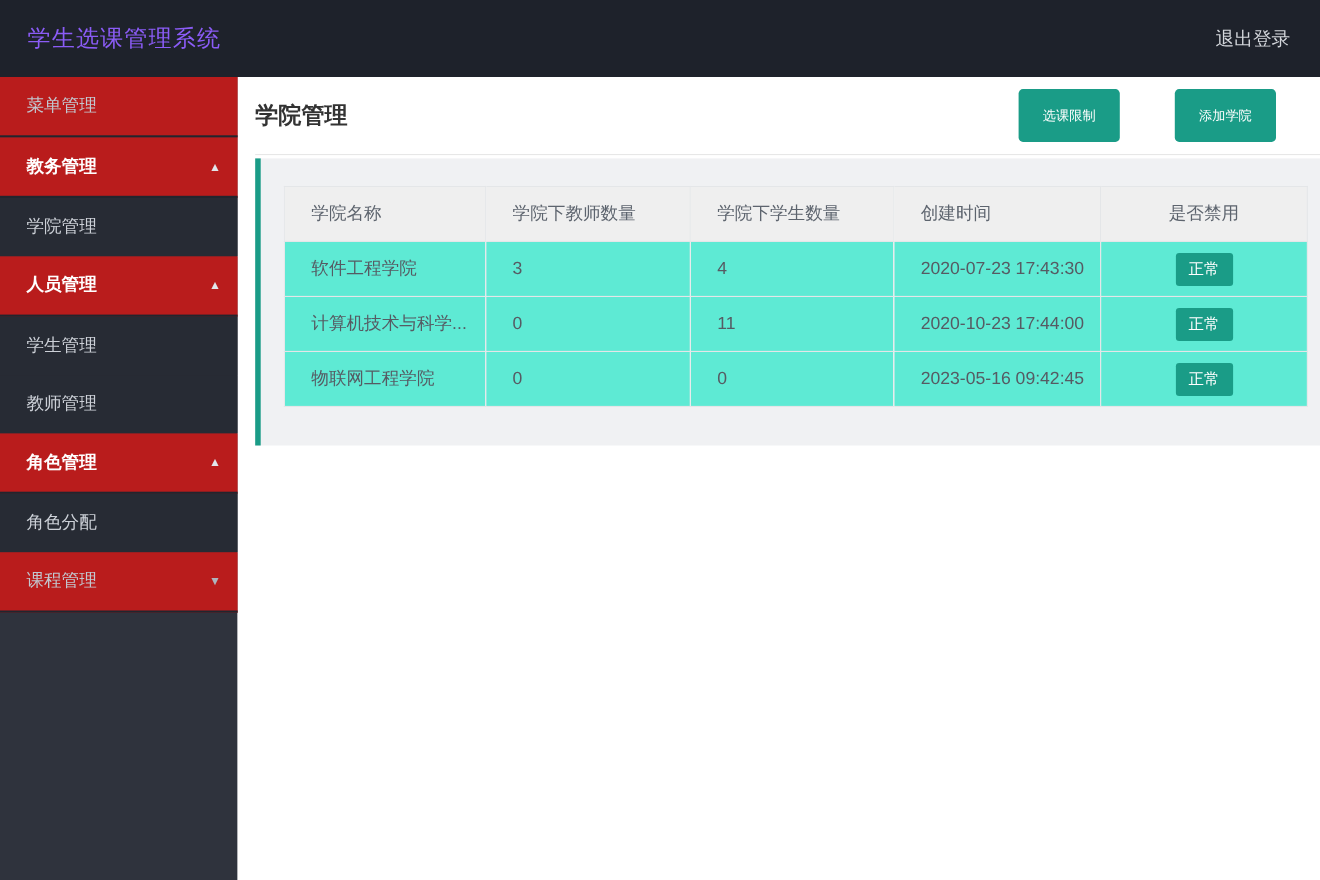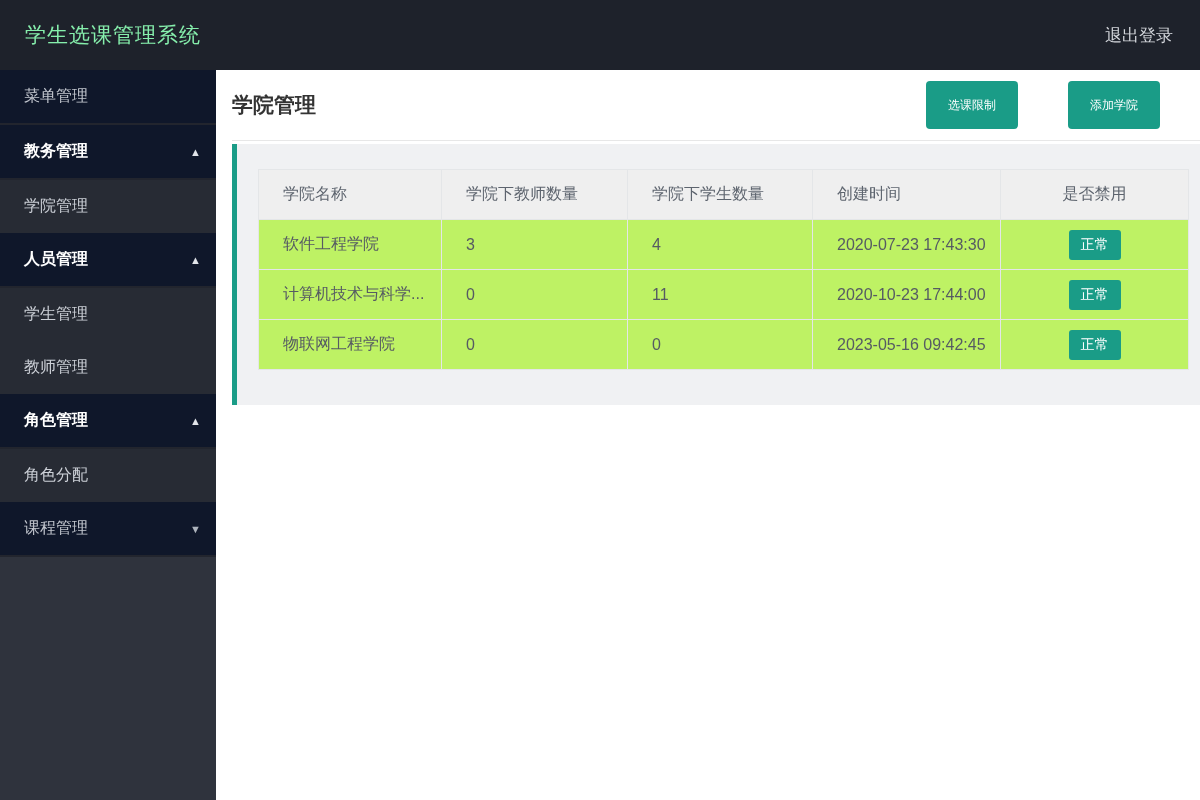--- a/index.html
+++ b/index.html
@@ -13,21 +13,21 @@
   
   .topbar {
     height: 70px;
     background: #1e222b;
     display: flex;
     align-items: center;
     justify-content: space-between;
     padding: 0 27px 0 25px;
   }
   .brand {
-    color: #86efac;
+    color: #8b5cf6;
     font-size: 21px;
     letter-spacing: 1px;
     cursor: default;
   }
   .logout {
     color: #d4d7dc;
     font-size: 17px;
     cursor: pointer;
   }
 
@@ -45,21 +45,21 @@
   .menu-item {
     position: relative;
     display: flex;
     align-items: center;
     padding-left: 24px;
     font-size: 16px;
     cursor: pointer;
   }
   .menu-item.top {
     height: 55px;
-    background: #0f172a;
+    background: #b91c1c;
     border-bottom: 2px solid #22252e;
     color: #c2c6ce;
   }
   .menu-item.top.expanded {
     color: #ffffff;
     font-weight: bold;
   }
   .menu-item.sub {
     height: 53px;
     background: #272b34;
@@ -123,21 +123,21 @@
     text-align: left;
     border: 1px solid #e4e6e8;
     white-space: nowrap;
     overflow: hidden;
   }
   thead th {
     background: #efefef;
     color: #5d646e;
     font-weight: normal;
   }
-  tbody td { color: #565b63; background: #bef264; }
+  tbody td { color: #565b63; background: #5eead4; }
   th.center, td.center { text-align: center; padding-left: 0; }
   .badge {
     display: inline-block;
     padding: 6px 12px;
     background: #1a9c87;
     color: #ffffff;
     font-size: 14px;
     border-radius: 3px;
     cursor: pointer;
   }

